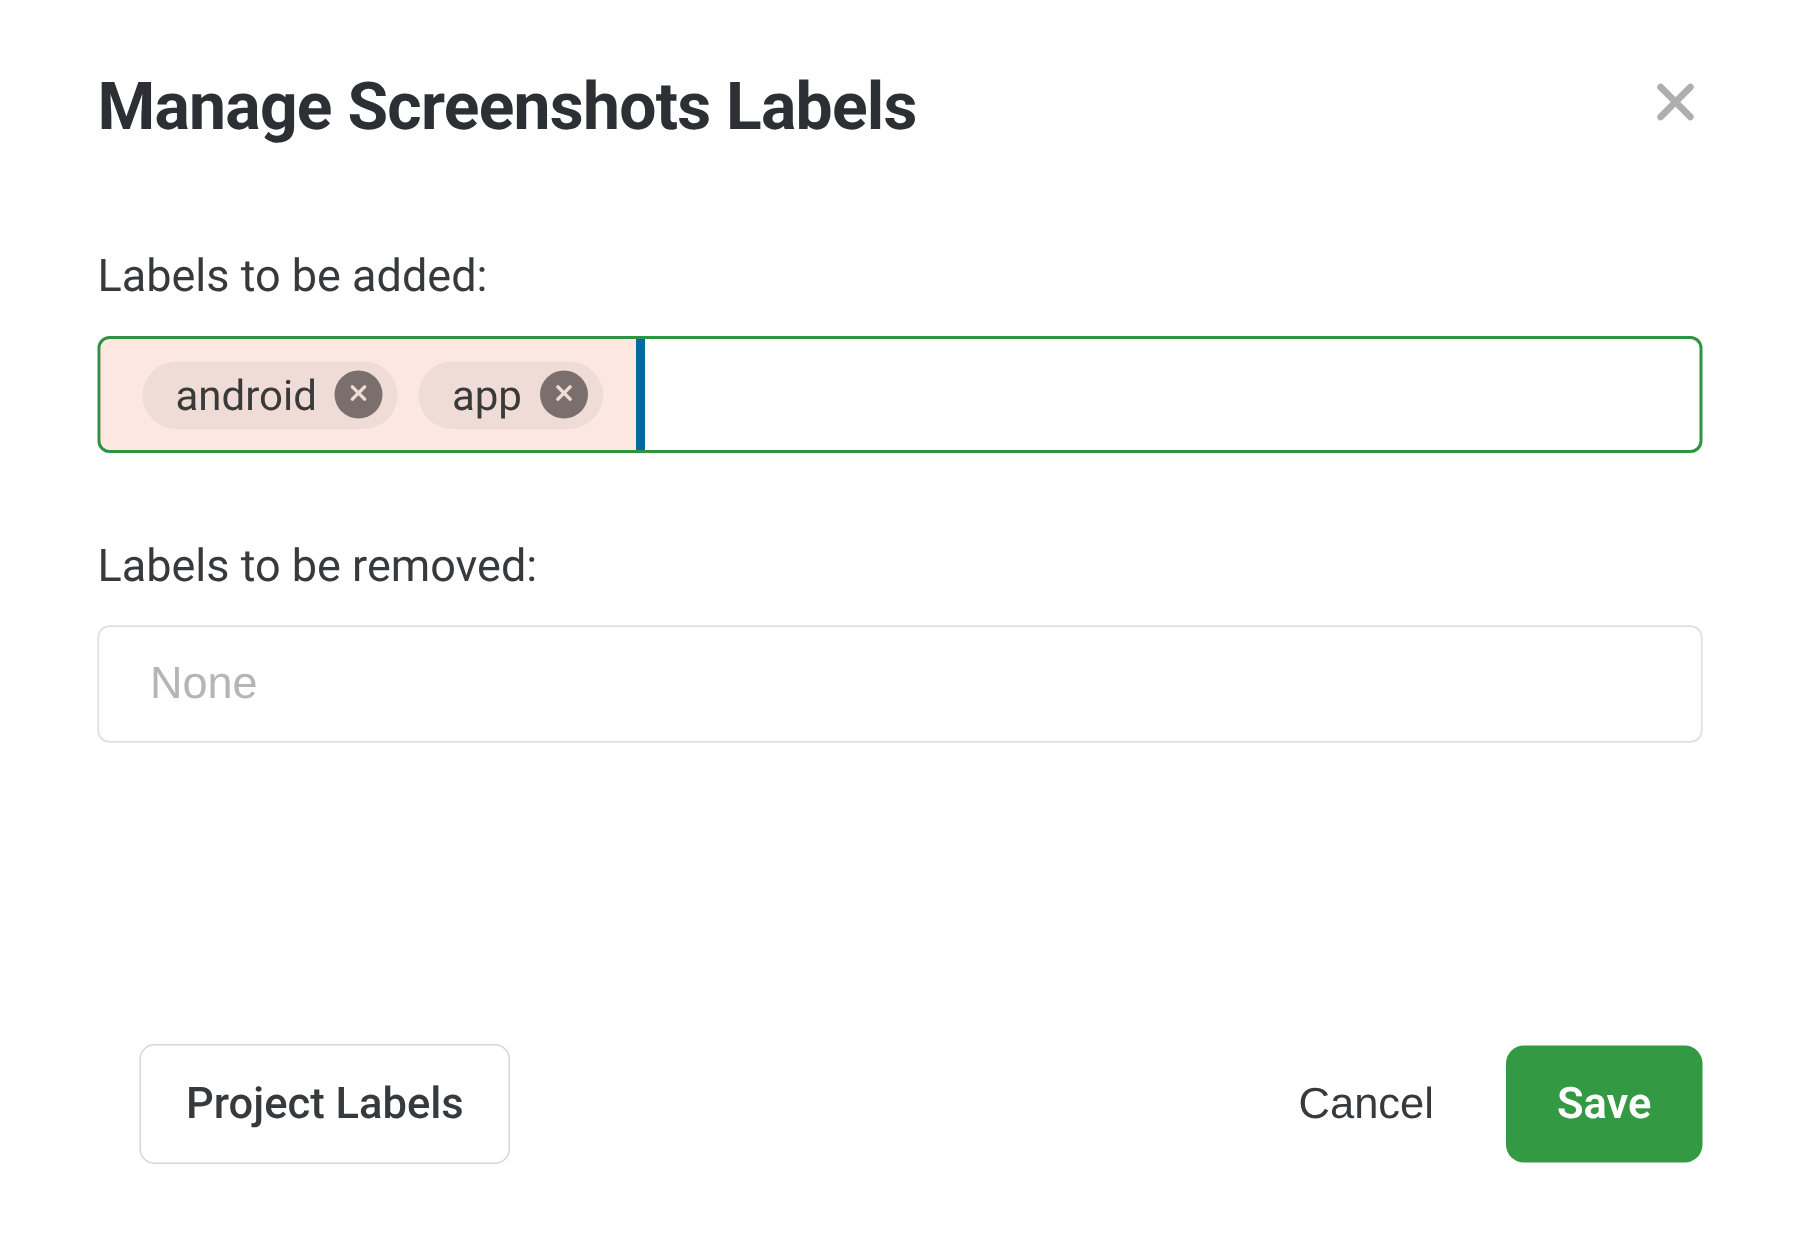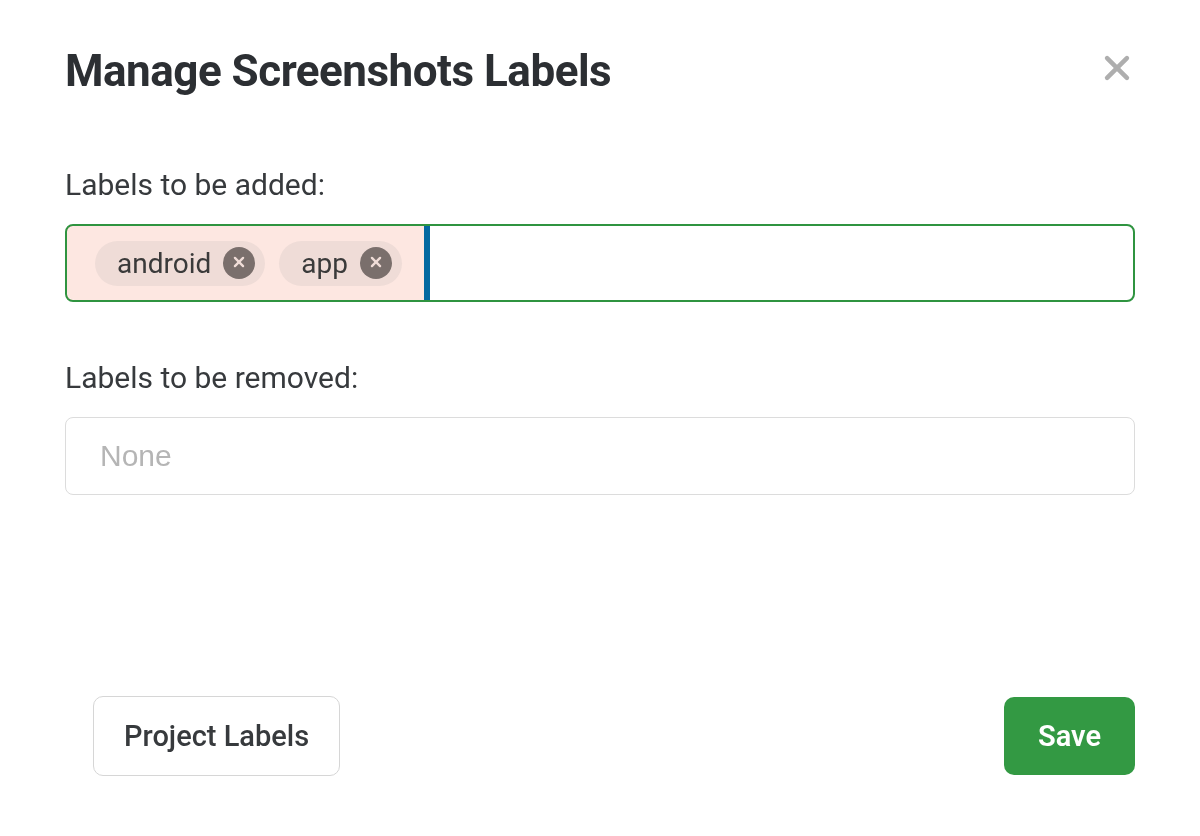--- a/index.html
+++ b/index.html
@@ -205,20 +205,21 @@
       font-size: 29px;
       cursor: pointer;
       padding: 10px 4px;
     }
 
     .btn-primary {
       background: #339943;
       color: #ffffff;
       font-weight: 600;
       padding: 22px 34px;
+      border-radius: 12px;
     }
   </style>
 </head>
 <body>
 
 <div class="dialog">
 
   <div class="dialog-header">
     <h1 class="dialog-title">Manage Screenshots Labels</h1>
     <button class="close-btn">
@@ -265,17 +266,18 @@
 
   <input type="text" class="remove-input" placeholder="None" style="">
 
   <div class="spacer"></div>
 
   <div class="dialog-footer">
     <div class="footer-left">
       <button class="btn btn-outline">Project Labels</button>
     </div>
     <div class="footer-right">
+      <button class="btn-text">Cancel</button>
       <button class="btn btn-primary">Save</button>
     </div>
   </div>
 
 </div>
 
 </body></html>

